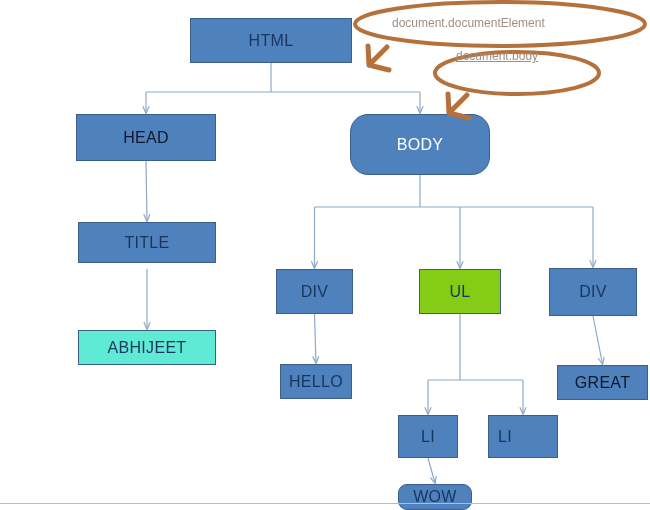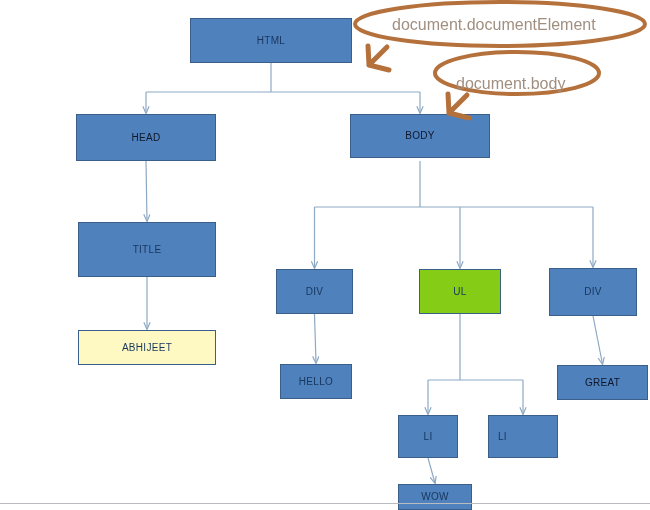--- a/index.html
+++ b/index.html
@@ -30,35 +30,35 @@
     width: 650px;
     height: 510px;
     pointer-events: none;
   }
   .node {
     position: absolute;
     box-sizing: border-box;
     background: #4f81bd;
     border: 1px solid #3a5f8a;
     color: #17365d;
-    font-size: 10px;
+    font-size: 16px;
     letter-spacing: 0.3px;
     display: flex;
     align-items: center;
     justify-content: center;
     line-height: 1;
   }
   .node.align-left {
     justify-content: flex-start;
     padding-left: 9px;
   }
   .annot-label {
     position: absolute;
     color: #a08f81;
-    font-size: 16px;
+    font-size: 12px;
     white-space: nowrap;
     line-height: 1;
   }
   .baseline {
     position: absolute;
     left: 0;
     width: 650px;
     height: 1px;
     background: #b8bcc0;
   }
@@ -94,27 +94,27 @@
       <line x1="428" y1="458" x2="435" y2="483" stroke="#8ea9c4" stroke-width="1.2" marker-end="url(#ah)"></line>
     </svg>
 
   <div id="nodes-layer">
       <div class="node" style="left: 190px; top: 18px; width: 162px; height: 45px; background: rgb(79, 129, 189); border-color: rgb(58, 95, 138); color: rgb(23, 54, 93);">
         <span>HTML</span>
       </div>
       <div class="node" style="left: 76px; top: 114px; width: 140px; height: 47px; background: rgb(79, 129, 189); border-color: rgb(58, 95, 138); color: #0f172a;">
         <span>HEAD</span>
       </div>
-      <div class="node" style="left: 350px; top: 114px; width: 140px; height: 44px; background: rgb(79, 129, 189); border-color: rgb(58, 95, 138); color: #0f172a;">
+      <div class="node" style="left: 350px; top: 114px; width: 140px; height: 61px; background: rgb(79, 129, 189); border-color: rgb(58, 95, 138); color: #ffffff; border-radius: 18px;">
         <span>BODY</span>
       </div>
-      <div class="node" style="left: 78px; top: 222px; width: 138px; height: 55px; background: rgb(79, 129, 189); border-color: rgb(58, 95, 138); color: rgb(23, 54, 93);">
+      <div class="node" style="left: 78px; top: 222px; width: 138px; height: 41px; background: rgb(79, 129, 189); border-color: rgb(58, 95, 138); color: rgb(23, 54, 93);">
         <span>TITLE</span>
       </div>
-      <div class="node" style="left: 78px; top: 330px; width: 138px; height: 35px; background: #fef9c3; border-color: rgb(58, 95, 138); color: rgb(23, 54, 93);">
+      <div class="node" style="left: 78px; top: 330px; width: 138px; height: 35px; background: #5eead4; border-color: rgb(58, 95, 138); color: rgb(23, 54, 93);">
         <span>ABHIJEET</span>
       </div>
       <div class="node" style="left: 276px; top: 269px; width: 77px; height: 45px; background: rgb(79, 129, 189); border-color: rgb(58, 95, 138); color: rgb(23, 54, 93);">
         <span>DIV</span>
       </div>
       <div class="node" style="left: 419px; top: 269px; width: 82px; height: 45px; background: #84cc16; border-color: rgb(58, 95, 138); color: rgb(23, 54, 93);">
         <span>UL</span>
       </div>
       <div class="node" style="left: 549px; top: 268px; width: 88px; height: 48px; background: rgb(79, 129, 189); border-color: rgb(58, 95, 138); color: rgb(23, 54, 93);">
         <span>DIV</span>
@@ -124,36 +124,36 @@
       </div>
       <div class="node" style="left: 557px; top: 365px; width: 91px; height: 35px; background: rgb(79, 129, 189); border-color: rgb(58, 95, 138); color: #0f172a;">
         <span>GREAT</span>
       </div>
       <div class="node" style="left: 398px; top: 415px; width: 60px; height: 43px; background: rgb(79, 129, 189); border-color: rgb(58, 95, 138); color: rgb(23, 54, 93);">
         <span>LI</span>
       </div>
       <div class="node align-left" style="left: 488px; top: 415px; width: 70px; height: 43px; background: rgb(79, 129, 189); border-color: rgb(58, 95, 138); color: rgb(23, 54, 93);">
         <span>LI</span>
       </div>
-      <div class="node" style="left: 398px; top: 484px; width: 74px; height: 26px; background: rgb(79, 129, 189); border-color: rgb(58, 95, 138); color: rgb(23, 54, 93);">
+      <div class="node" style="left: 398px; top: 484px; width: 74px; height: 26px; background: rgb(79, 129, 189); border-color: rgb(58, 95, 138); color: rgb(23, 54, 93); border-radius: 9px;">
         <span>WOW</span>
       </div>
     </div>
 
   <svg id="annotations" viewBox="0 0 650 510" xmlns="http://www.w3.org/2000/svg">
       <g>
         <ellipse cx="500" cy="24" rx="145" ry="22" fill="none" stroke="#b5713c" stroke-width="4" stroke-linecap="round"></ellipse>
         <path d="M387,47 L369,65 M369,65 L389,70 M369,65 L368,46" fill="none" stroke="#b5713c" stroke-width="5" stroke-linecap="round" stroke-linejoin="round"></path>
       </g>
       <g>
         <ellipse cx="517" cy="73" rx="82" ry="21" fill="none" stroke="#b5713c" stroke-width="4" stroke-linecap="round"></ellipse>
         <path d="M467,95 L449,113 M449,113 L469,118 M449,113 L448,94" fill="none" stroke="#b5713c" stroke-width="5" stroke-linecap="round" stroke-linejoin="round"></path>
       </g>
     </svg>
 
   <div id="labels-layer">
       <div class="annot-label" style="left: 392px; top: 17px; color: rgb(160, 143, 129);">document.documentElement</div>
-      <div class="annot-label" style="left: 456px; top: 76px; color: rgb(160, 143, 129);">document.body</div>
+      <div class="annot-label" style="left: 456px; top: 50px; color: rgb(160, 143, 129); text-decoration: underline;">document.body</div>
     </div>
 
   <div class="baseline" style="top: 503px; background: rgb(184, 188, 192);"></div>
 
 </div>
 
 </body></html>

